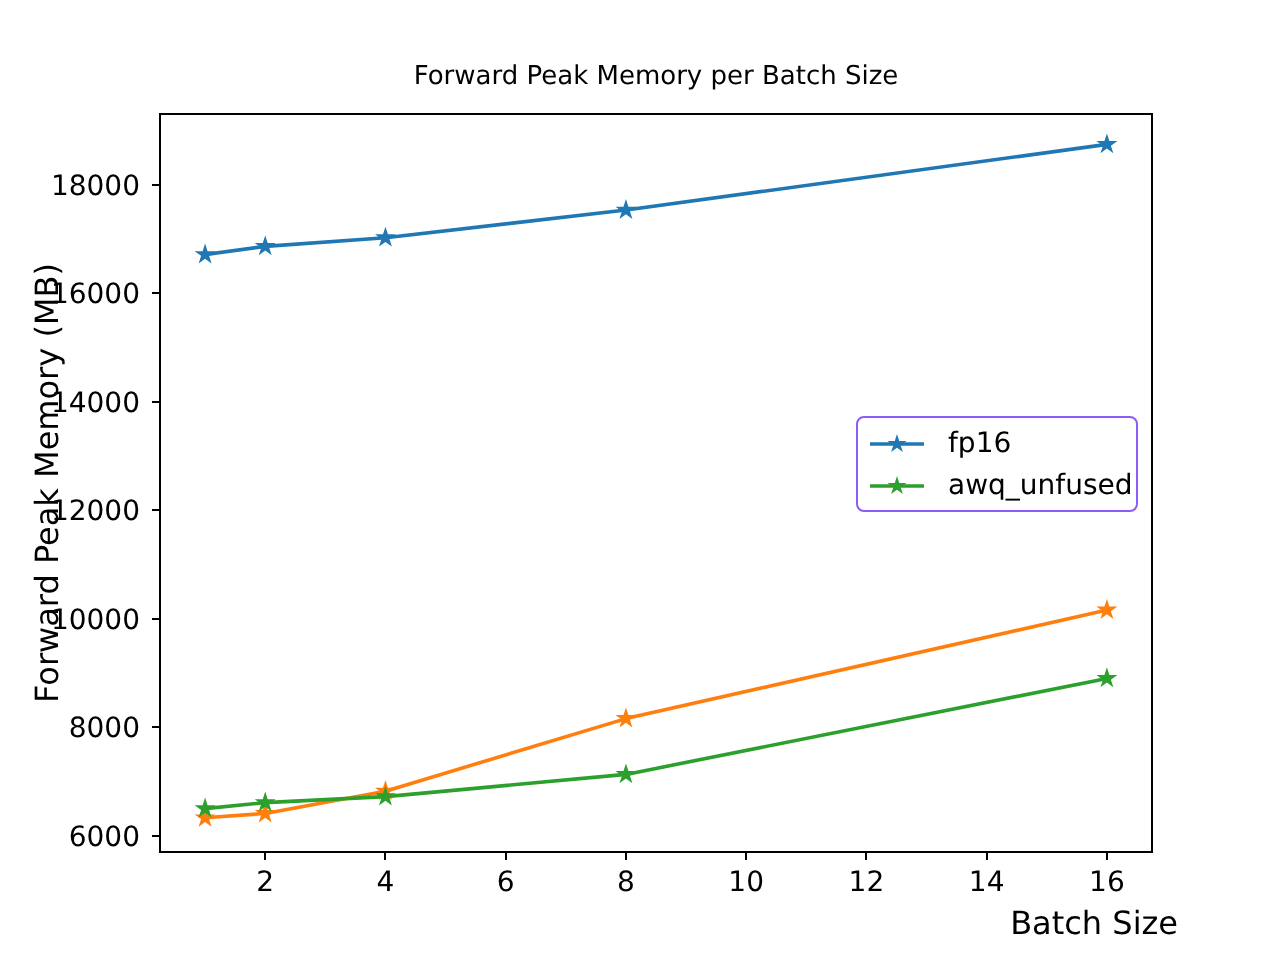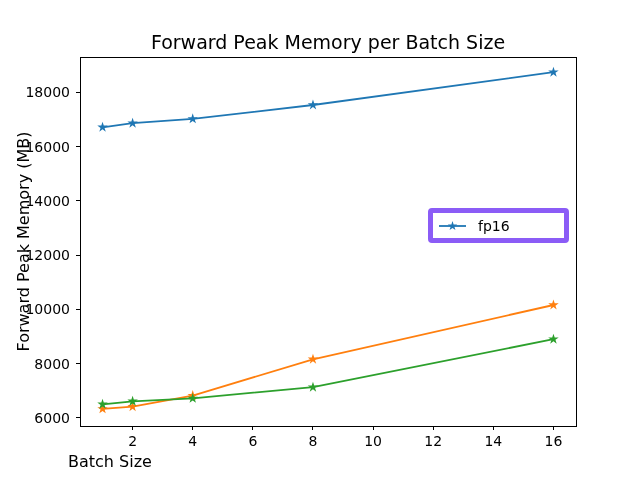--- a/index.html
+++ b/index.html
@@ -2,36 +2,36 @@
 <html><head>
 <meta charset="utf-8">
 <style>
   html,body{margin:0;padding:0;background:#ffffff;}
   .figure{
     position:relative;width:640px;height:480px;background:#ffffff;
     font-family:"DejaVu Sans",sans-serif;color:#000;overflow:hidden;
   }
   .chart-title{
     position:absolute;top:31px;left:80px;width:496px;text-align:center;
-    font-size:19px;line-height:1.2;white-space:nowrap;
+    font-size:13px;line-height:1.2;white-space:nowrap;
   }
   .x-label{
-    position:absolute;top:452px;left:68px;width:496px;text-align:left;
+    position:absolute;top:452px;left:93px;width:496px;text-align:right;
     font-size:16px;line-height:1.2;white-space:nowrap;
   }
   .y-label{
     position:absolute;left:0;top:0;width:369px;text-align:center;
     font-size:16px;line-height:1.2;white-space:nowrap;
     transform-origin:0 0;transform:translate(14px,426px) rotate(-90deg);
   }
   svg.plot{position:absolute;left:0;top:0;}
   svg text{font-family:"DejaVu Sans",sans-serif;fill:#000;}
   .legend{
     position:absolute;left:428px;top:208px;width:141px;
-    border:5px solid #8b5cf6;border-radius:4px;background:rgba(255,255,255,0.85);
+    border:1px solid #8b5cf6;border-radius:4px;background:rgba(255,255,255,0.85);
     padding:2px 0;box-sizing:border-box;
   }
   .legend-row{display:flex;align-items:center;height:21px;padding-left:6px;}
   .legend-label{font-size:14px;margin-left:12px;white-space:nowrap;}
 </style>
 </head>
 <body>
 
 <div class="figure">
   <svg class="plot" id="plot" width="640" height="480">
@@ -99,14 +99,21 @@
   <div class="x-label">Batch Size</div>
   <div class="y-label">Forward Peak Memory (MB)</div>
   <div class="legend" id="legend">
       <div class="legend-row">
         <svg width="27" height="14">
           <line x1="0" y1="7" x2="27" y2="7" stroke="#1f77b4" stroke-width="1.8"></line>
           <path d="M13.50 2.00L14.62 5.46L18.26 5.45L15.31 7.59L16.44 11.05L13.50 8.90L10.56 11.05L11.69 7.59L8.74 5.45L12.38 5.46Z" fill="#1f77b4"></path>
         </svg>
         <span class="legend-label">fp16</span>
       </div>
+      <div class="legend-row">
+        <svg width="27" height="14">
+          <line x1="0" y1="7" x2="27" y2="7" stroke="#2ca02c" stroke-width="1.8"></line>
+          <path d="M13.50 2.00L14.62 5.46L18.26 5.45L15.31 7.59L16.44 11.05L13.50 8.90L10.56 11.05L11.69 7.59L8.74 5.45L12.38 5.46Z" fill="#2ca02c"></path>
+        </svg>
+        <span class="legend-label">awq_unfused</span>
+      </div>
     </div>
 </div>
 
 </body></html>

